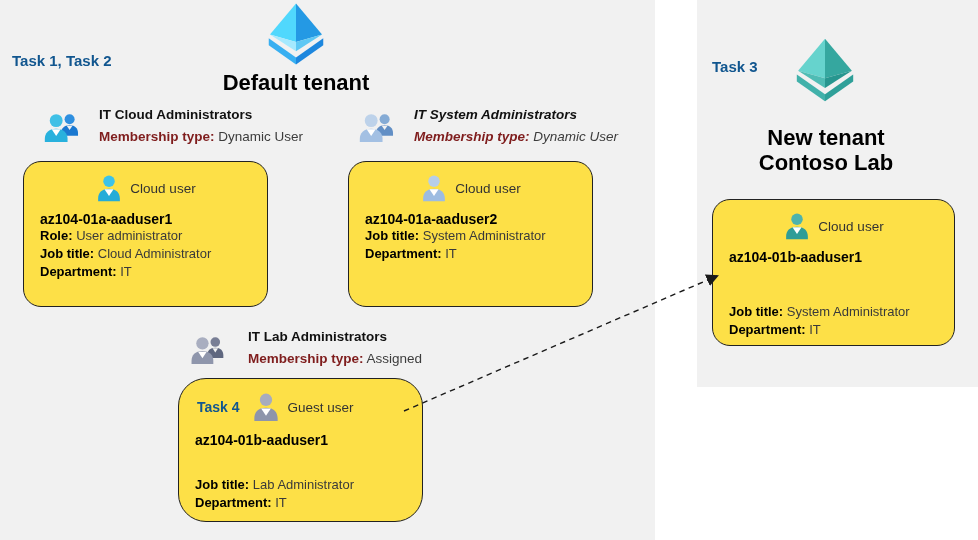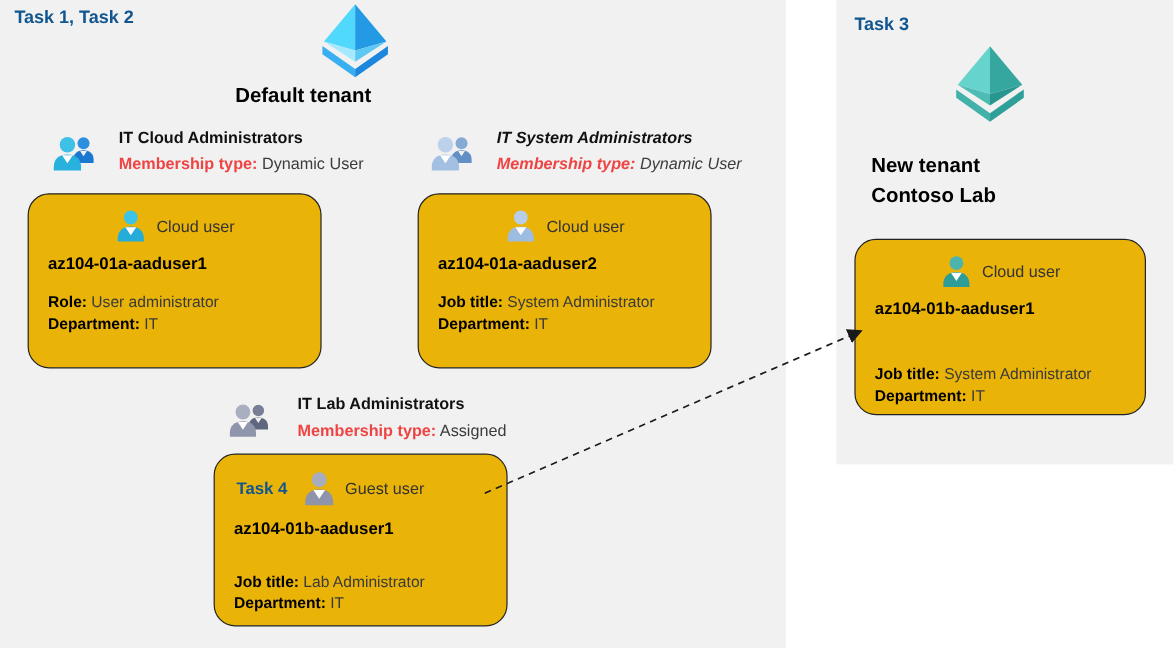--- a/index.html
+++ b/index.html
@@ -5,42 +5,42 @@
   html,body{margin:0;padding:0;background:#ffffff;}
   .stage{
     position:relative;width:978px;height:540px;overflow:hidden;
     font-family:"Liberation Sans","DejaVu Sans",sans-serif;
     color:#000;background:#fff;
   }
   .panel{position:absolute;background:#f1f1f1;}
   .panel-left{left:0;top:0;width:655px;height:540px;}
   .panel-right{left:697px;top:0;width:281px;height:387px;}
 
-  .task-label{position:absolute;font-size:15px;font-weight:bold;color:#11568f;}
-  .tenant-title{position:absolute;font-weight:bold;font-size:17px;color:#000;text-align:left;}
+  .task-label{position:absolute;font-size:15px;font-weight:bold;color:#11568f;margin-top:46px;}
+  .tenant-title{position:absolute;font-weight:bold;font-size:22px;color:#000;text-align:center;}
   .tenant-title .line{line-height:25px;}
 
   .ad-icon{position:absolute;}
 
   .group-header{position:absolute;display:flex;align-items:center;gap:8px;}
   .group-header .gtext{display:flex;flex-direction:column;margin-left:10px;}
   .group-name{font-size:13.5px;font-weight:bold;line-height:22px;color:#111;}
   .membership{font-size:13.5px;line-height:22px;color:#3c3c3c;}
-  .membership b{color:#ef4444;}
+  .membership b{color:#7f1d1d;}
 
   .card{
-    position:absolute;background:#eab308;border:1.4px solid #222;border-radius:18px;
+    position:absolute;background:#fde047;border:1.4px solid #222;border-radius:18px;
     box-sizing:border-box;padding:0 16px;
   }
   .card-head{display:flex;align-items:center;justify-content:center;gap:7px;margin-top:8px;height:36px;}
   .card-head .utype{font-size:13.5px;color:#333;}
   .card-head.left-align{justify-content:flex-start;padding-left:2px;margin-top:10px;}
   .card-head .task4{font-size:14px;font-weight:bold;color:#11568f;margin-right:4px;}
   .username{font-size:14px;font-weight:bold;color:#000;margin-top:5px;}
-  .fields{font-size:13px;line-height:18px;color:#3a3a3a;margin-top:16px;}
+  .fields{font-size:13px;line-height:18px;color:#3a3a3a;}
   .fields b{color:#000;}
   .card--biggap .fields{margin-top:38px;}
   .card--task4 .fields{margin-top:28px;}
   .card--task4 .username{margin-top:7px;}
 
   .icon-svg{display:block;}
   .arrow-overlay{position:absolute;left:0;top:0;width:978px;height:540px;pointer-events:none;z-index:5;}
 </style>
 </head>
 <body>
@@ -116,20 +116,24 @@
       </span>
       <span class="utype">Cloud user</span>
     </div>
     <div class="username">az104-01a-aaduser1</div>
     <div class="fields">
       <div class="field">
         <b>Role:</b>
         <span>User administrator</span>
       </div>
       <div class="field">
+        <b>Job title:</b>
+        <span>Cloud Administrator</span>
+      </div>
+      <div class="field">
         <b>Department:</b>
         <span>IT</span>
       </div>
     </div>
   </div>
 
   <div class="card" style="left:348px;top:161px;width:245px;height:146px;">
     <div class="card-head">
       <span>
         <svg class="icon-svg" width="28" height="30" viewBox="0 0 34 36">
@@ -166,21 +170,21 @@
     </span>
     <div class="gtext">
       <div class="group-name">IT Lab Administrators</div>
       <div class="membership">
         <b>Membership type:</b>
         <span>Assigned</span>
       </div>
     </div>
   </div>
 
-  <div class="card card--task4" style="left:178px;top:378px;width:245px;height:144px;">
+  <div class="card card--task4" style="left:178px;top:378px;width:245px;height:144px;border-radius:28px;">
     <div class="card-head left-align">
       <span class="task4">Task 4</span>
       <span>
         <svg class="icon-svg" width="30" height="32" viewBox="0 0 34 36">
           <circle cx="17" cy="9.8" r="7" fill="#a7acbe"></circle>
           <path d="M17 18.8c-9 0-13.2 5.3-13.2 11.9V34h26.4v-3.3c0-6.6-4.2-11.9-13.2-11.9z" fill="#8e95ab"></path>
           <polygon points="11.5,19.6 17,27.8 22.5,19.6" fill="#fff"></polygon>
         </svg>
       </span>
       <span class="utype">Guest user</span>

